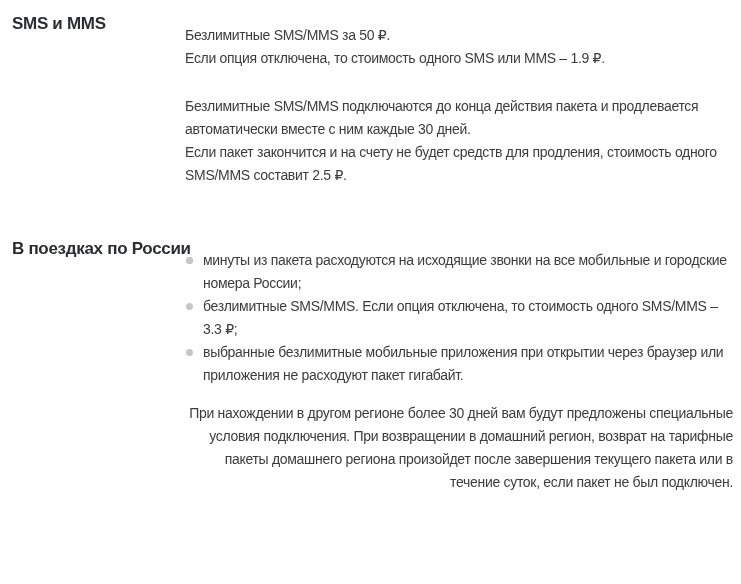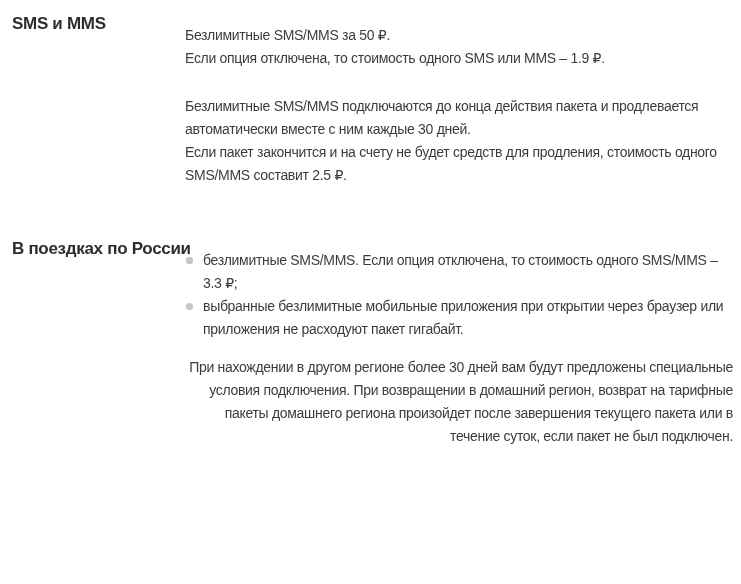--- a/index.html
+++ b/index.html
@@ -91,20 +91,24 @@
 
   <section class="row">
     <h3 class="col-heading">В поездках по России</h3>
     <div class="col-content">
       <ul class="bullets">
         <li>
           <span class="bullet-dot"></span>
         </li>
         <li>
           <span class="bullet-dot"></span>
+          <span>минуты из пакета расходуются на исходящие звонки на все мобильные и городские номера России;</span>
+        </li>
+        <li>
+          <span class="bullet-dot"></span>
           <span>безлимитные SMS/MMS. Если опция отключена, то стоимость одного SMS/MMS – 3.3 ₽;</span>
         </li>
         <li>
           <span class="bullet-dot"></span>
           <span>выбранные безлимитные мобильные приложения при открытии через браузер или приложения не расходуют пакет гигабайт.</span>
         </li>
       </ul>
       <div class="para closing">
         <div class="line">При нахождении в другом регионе более 30 дней вам будут предложены специальные условия подключения. При возвращении в домашний регион, возврат на тарифные пакеты домашнего региона произойдет после завершения текущего пакета или в течение суток, если пакет не был подключен.</div>
       </div>

